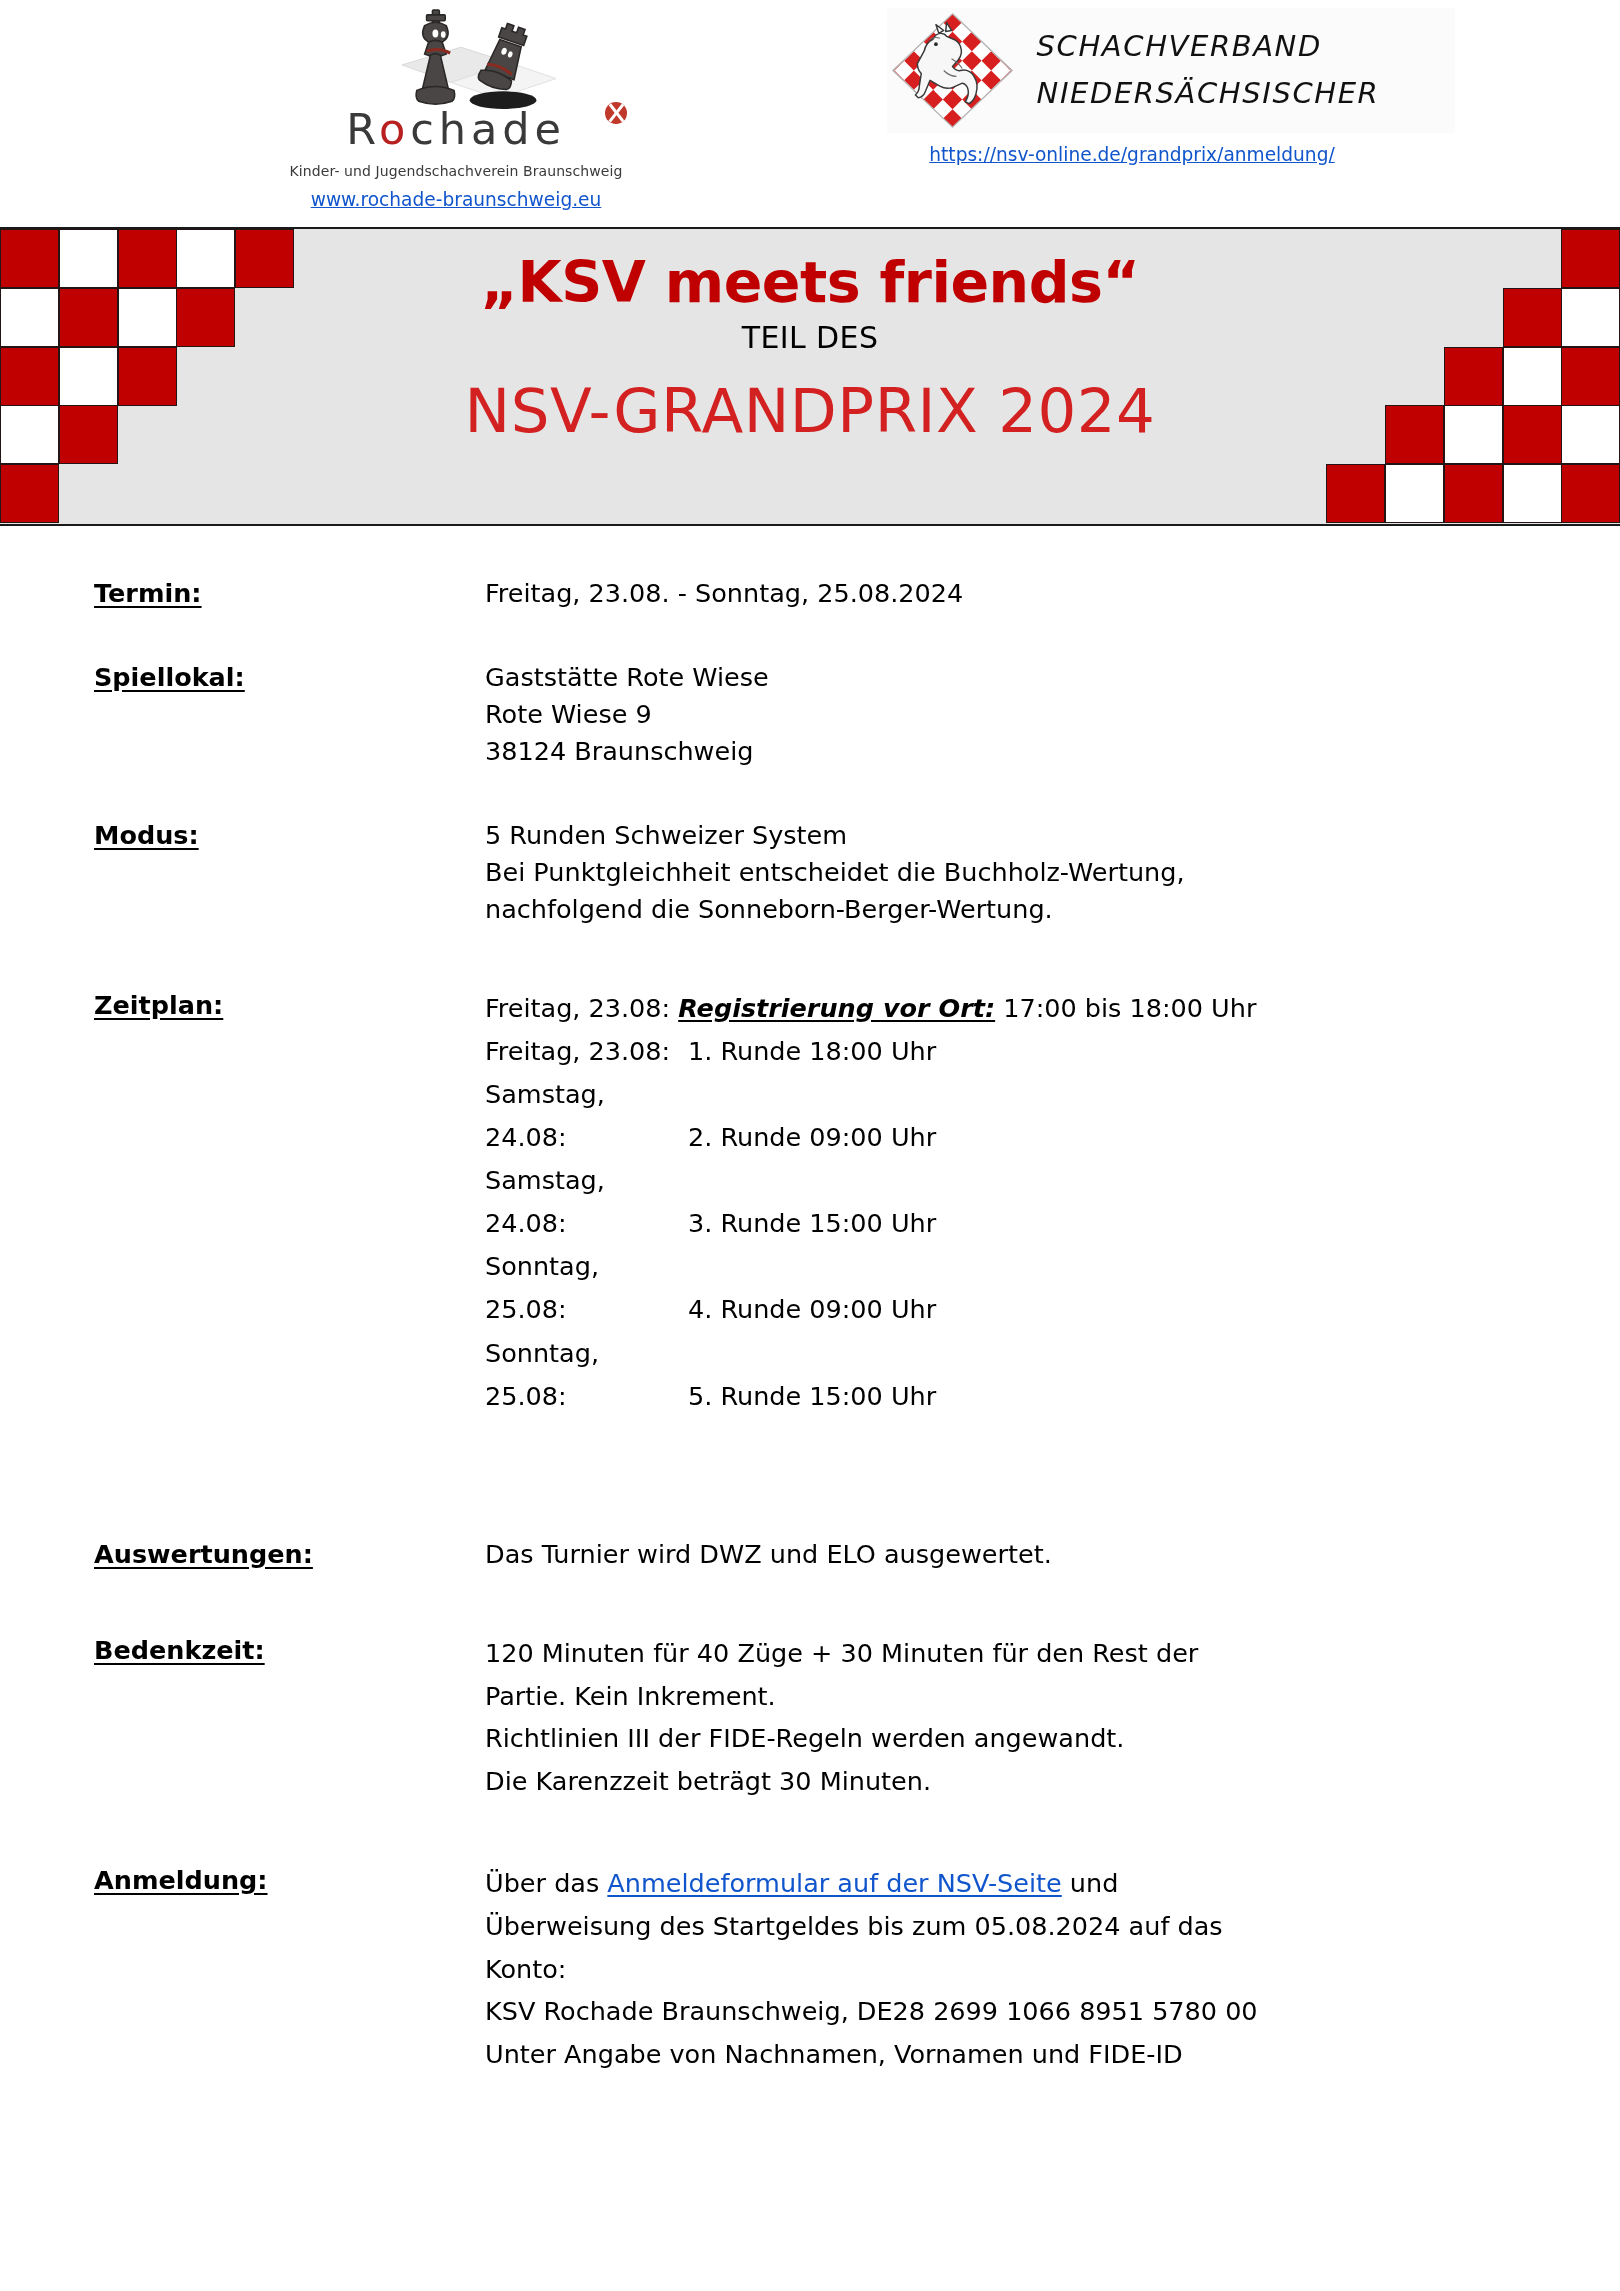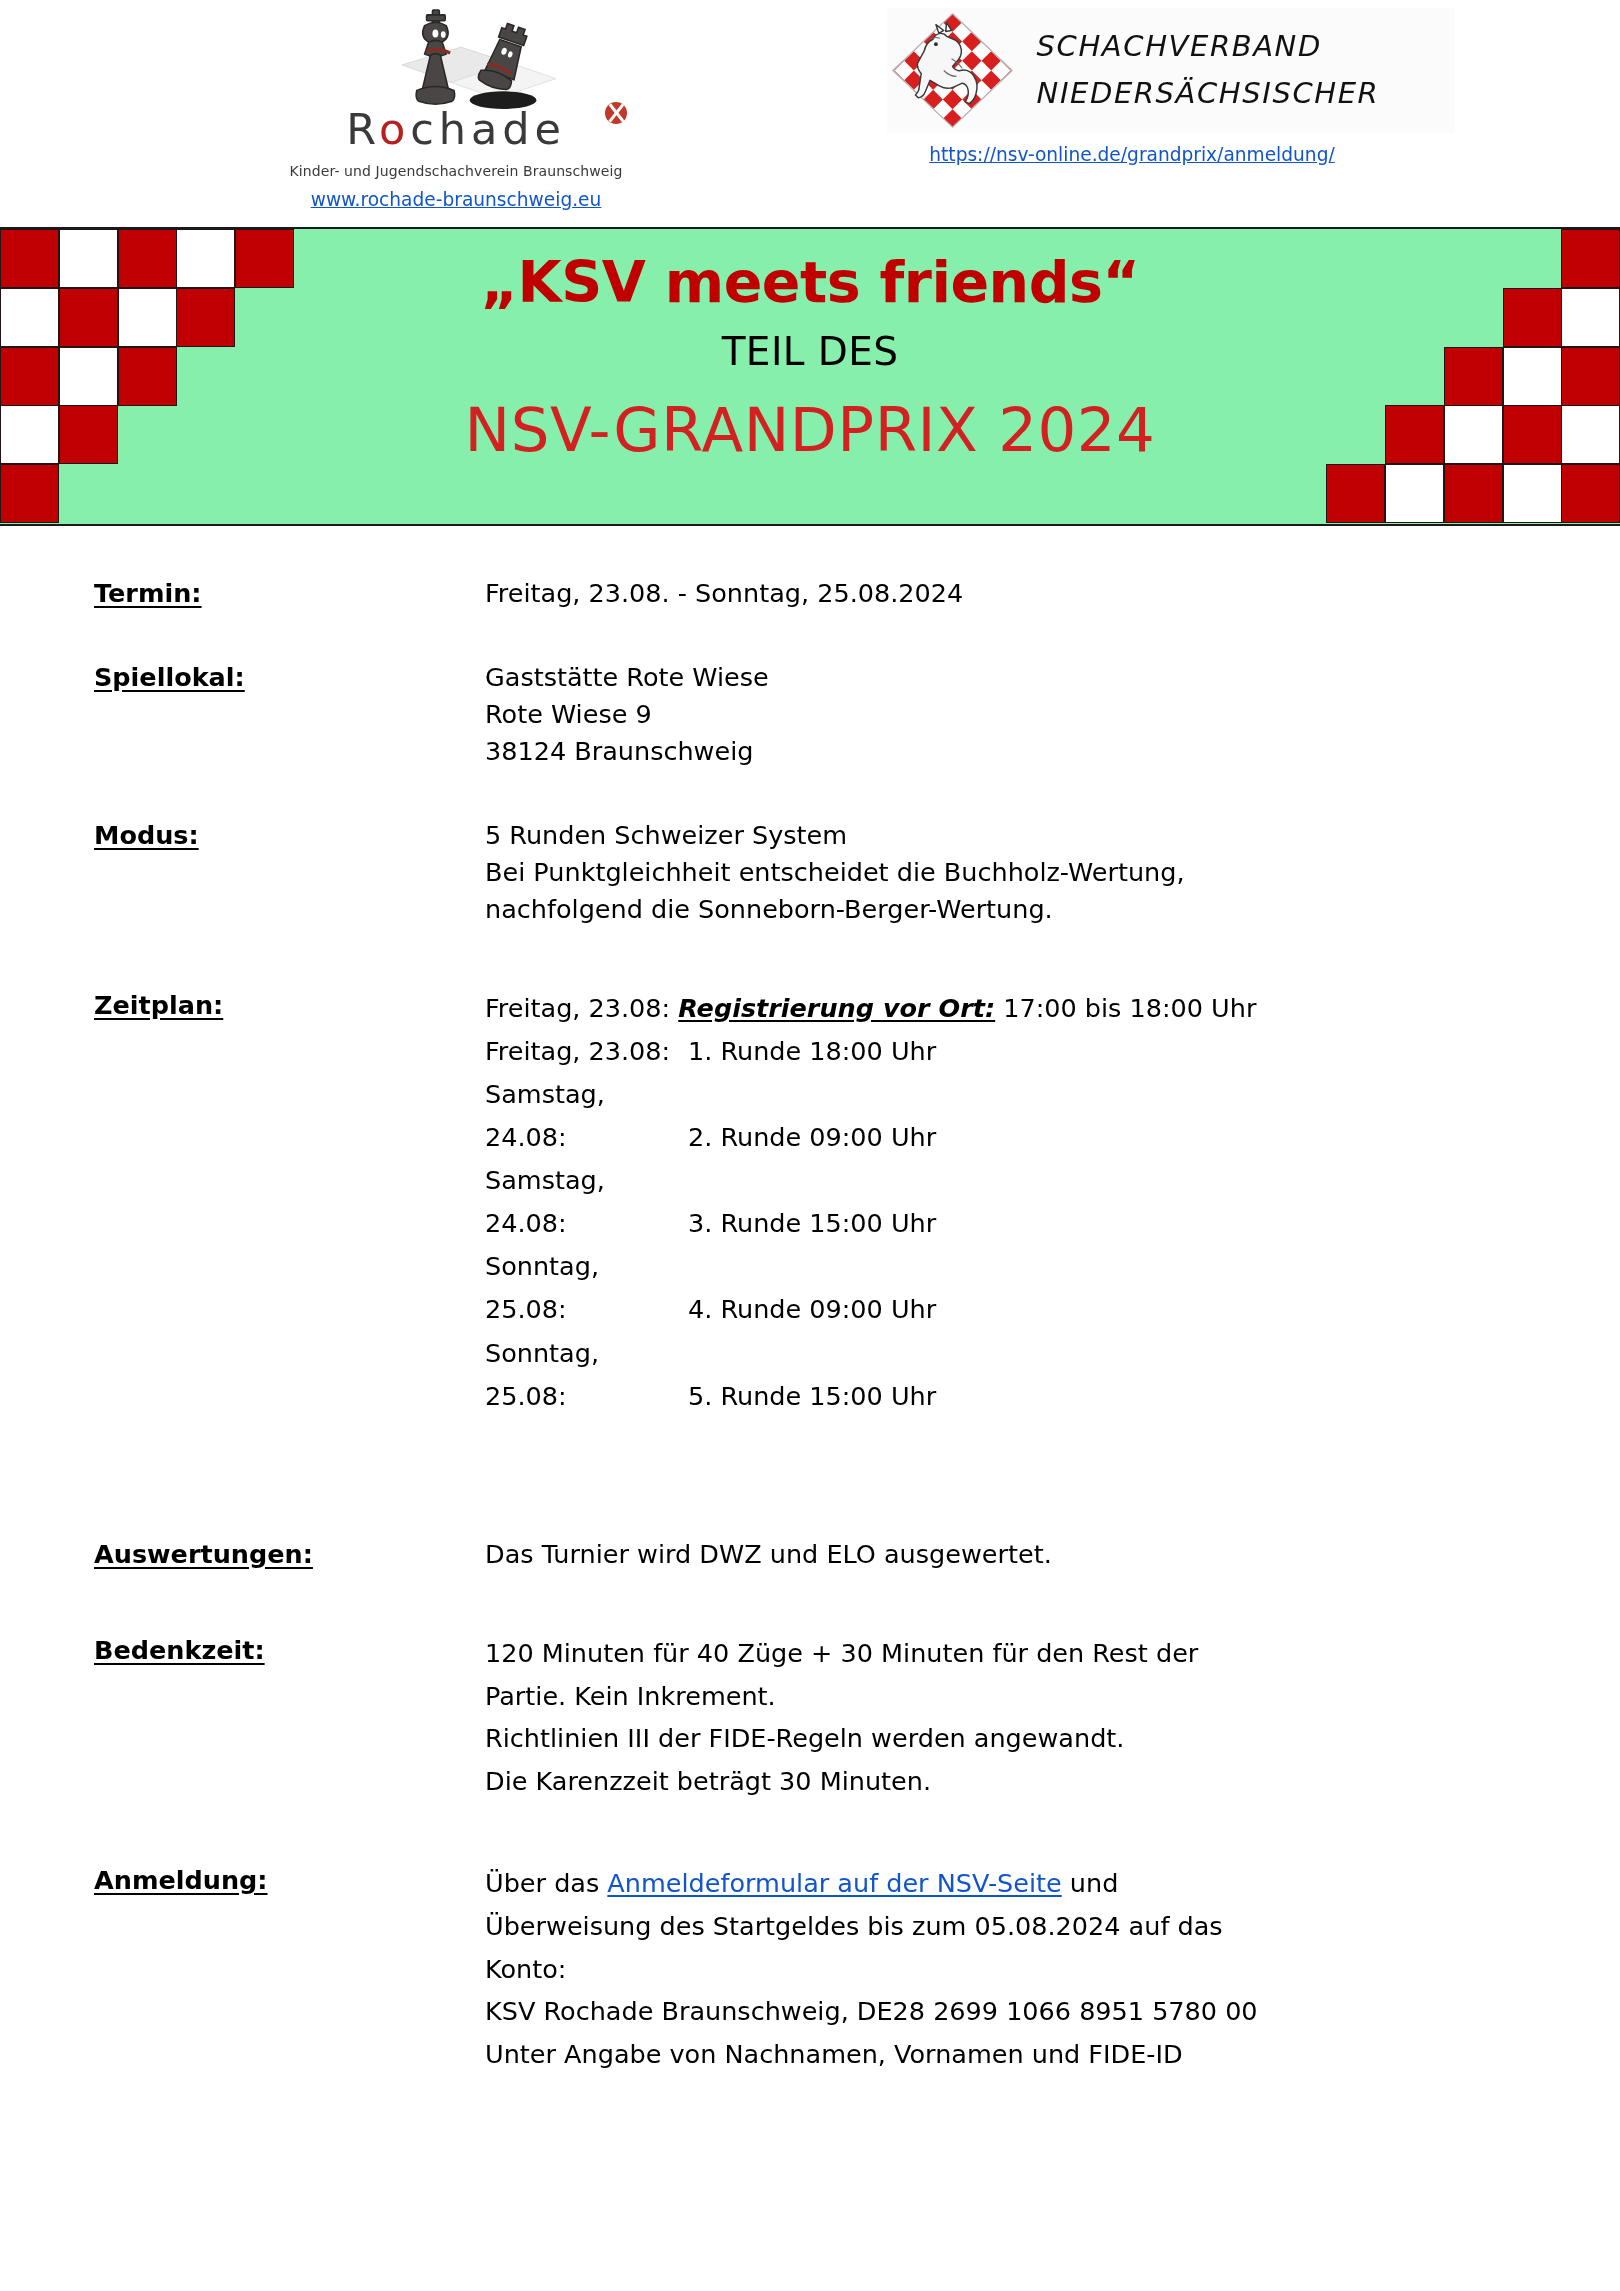--- a/index.html
+++ b/index.html
@@ -115,21 +115,21 @@
     color: #1155cc;
     text-decoration: underline;
     margin-left: -78px;
   }
 
   
   .banner {
     position: relative;
     width: 1620px;
     height: 299px;
-    background: #86efac;
+    background: #e5e5e5;
     border-top: 2.9px solid #1a1a1a;
     border-bottom: 2.9px solid #1a1a1a;
     box-sizing: border-box;
     overflow: hidden;
   }
   .checker-cell {
     position: absolute;
     width: 59px;
     height: 59px;
     box-sizing: border-box;
@@ -148,24 +148,24 @@
   }
   .banner-title {
     margin-top: 21.6px;
     font-size: 57px;
     font-weight: bold;
     color: #c00000;
     letter-spacing: -0.5px;
     line-height: 1.12;
   }
   .banner-sub {
-    font-size: 39px;
+    font-size: 30px;
     color: #000000;
     letter-spacing: 0.4px;
-    margin-top: 15px;
+    margin-top: 6px;
   }
   .banner-main {
     font-size: 61px;
     color: #d32121;
     letter-spacing: 0.5px;
     margin-top: 21.6px;
     line-height: 1.1;
   }
 
   

